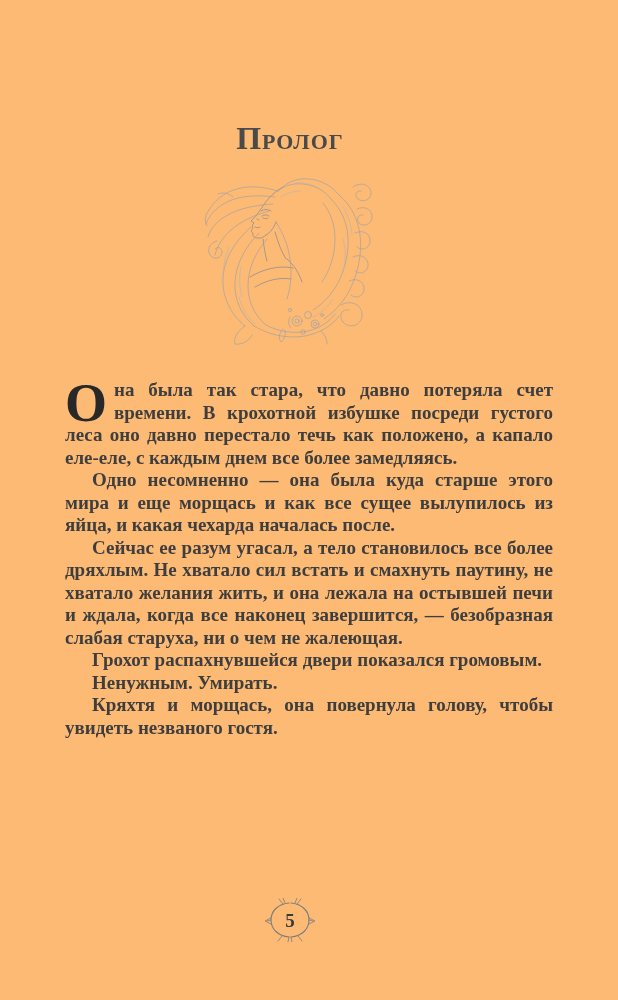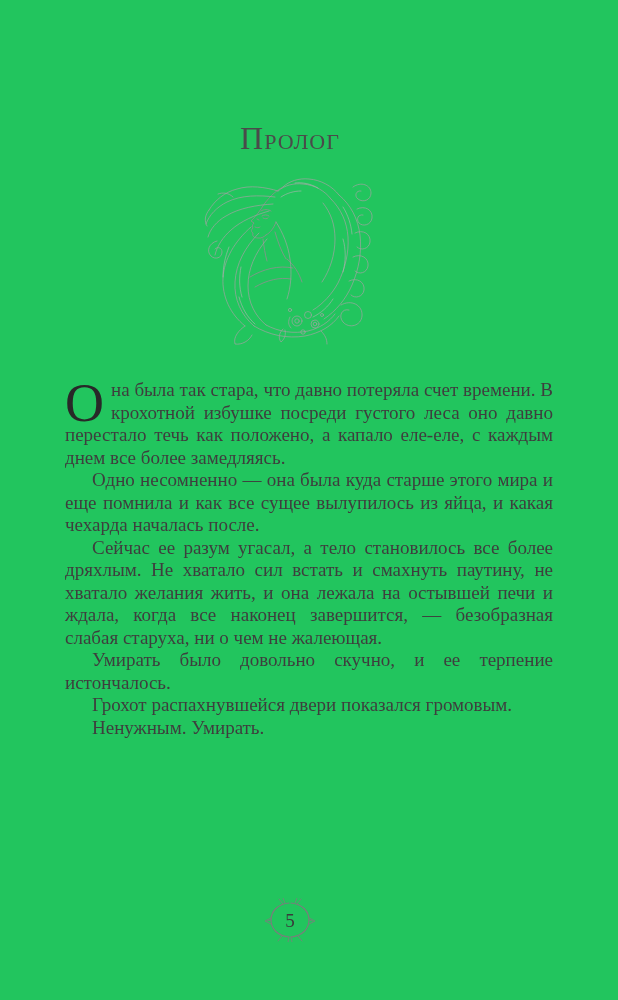--- a/index.html
+++ b/index.html
@@ -2,21 +2,21 @@
 <html lang="ru"><head>
 <meta charset="utf-8">
 <style>
   html, body { margin: 0; padding: 0; }
   body {
     width: 618px; height: 1000px;
     background: #fefefe;
     font-family: "Liberation Serif", "DejaVu Serif", serif;
     overflow: hidden;
   }
-  .page { position: relative; width: 618px; height: 1000px; background: #22c55e; }
+  .page { position: relative; width: 618px; height: 1000px; background: #fdba74; font-weight: bold; }
 
   
   .center-axis { position: relative; left: -19px; text-align: center; }
 
   .chapter-title {
     padding-top: 125px;
     line-height: 26px;
     color: #4a4a4a;
     letter-spacing: 1px;
     white-space: nowrap;
@@ -141,25 +141,25 @@
         <path d="M 118,140 C 126,136 133,130 138,122"></path>
         <path d="M 86,20 C 92,16 99,14 106,14"></path>
         <path d="M 148,62 C 151,72 151,84 148,95"></path>
         <path d="M 46,90 C 44,100 44,110 47,120"></path>
       </g>
     </svg>
   </div>
 
   <div class="text-block">
     <p class="first"><span class="dropcap">О</span><span>на была так стара, что давно потеряла счет времени. В крохотной избушке посреди густого леса оно давно перестало течь как положено, а капало еле-еле, с каждым днем все более замедляясь.</span></p>
-    <p>Одно несомненно — она была куда старше этого мира и еще помнила и как все сущее вылупилось из яйца, и какая чехарда началась после.</p>
+    <p>Одно несомненно — она была куда старше этого мира и еще морщась и как все сущее вылупилось из яйца, и какая чехарда началась после.</p>
     <p>Сейчас ее разум угасал, а тело становилось все более дряхлым. Не хватало сил встать и смахнуть паутину, не хватало желания жить, и она лежала на остывшей печи и ждала, когда все наконец завершится, — безобразная слабая старуха, ни о чем не жалеющая.</p>
-    <p>Умирать было довольно скучно, и ее терпение истончалось.</p>
     <p>Грохот распахнувшейся двери показался громовым.</p>
     <p>Ненужным. Умирать.</p>
+    <p>Кряхтя и морщась, она повернула голову, чтобы увидеть незваного гостя.</p>
   </div>
 
   <div class="folio">
     <svg width="52" height="44" viewBox="0 0 52 44">
       <g fill="none" stroke="#7c7c7c" stroke-width="1.1" stroke-linecap="round">
         <path d="M 25,5 C 14,6 7,13 7,22 C 7,31 14,38 25,39"></path>
         <path d="M 27,5 C 38,6 45,13 45,22 C 45,31 38,38 27,39"></path>
       </g>
       <g fill="none" stroke="#7c7c7c" stroke-width="0.8" stroke-linecap="round">
         <path d="M 7,20 L 1,23 L 7,26"></path>

